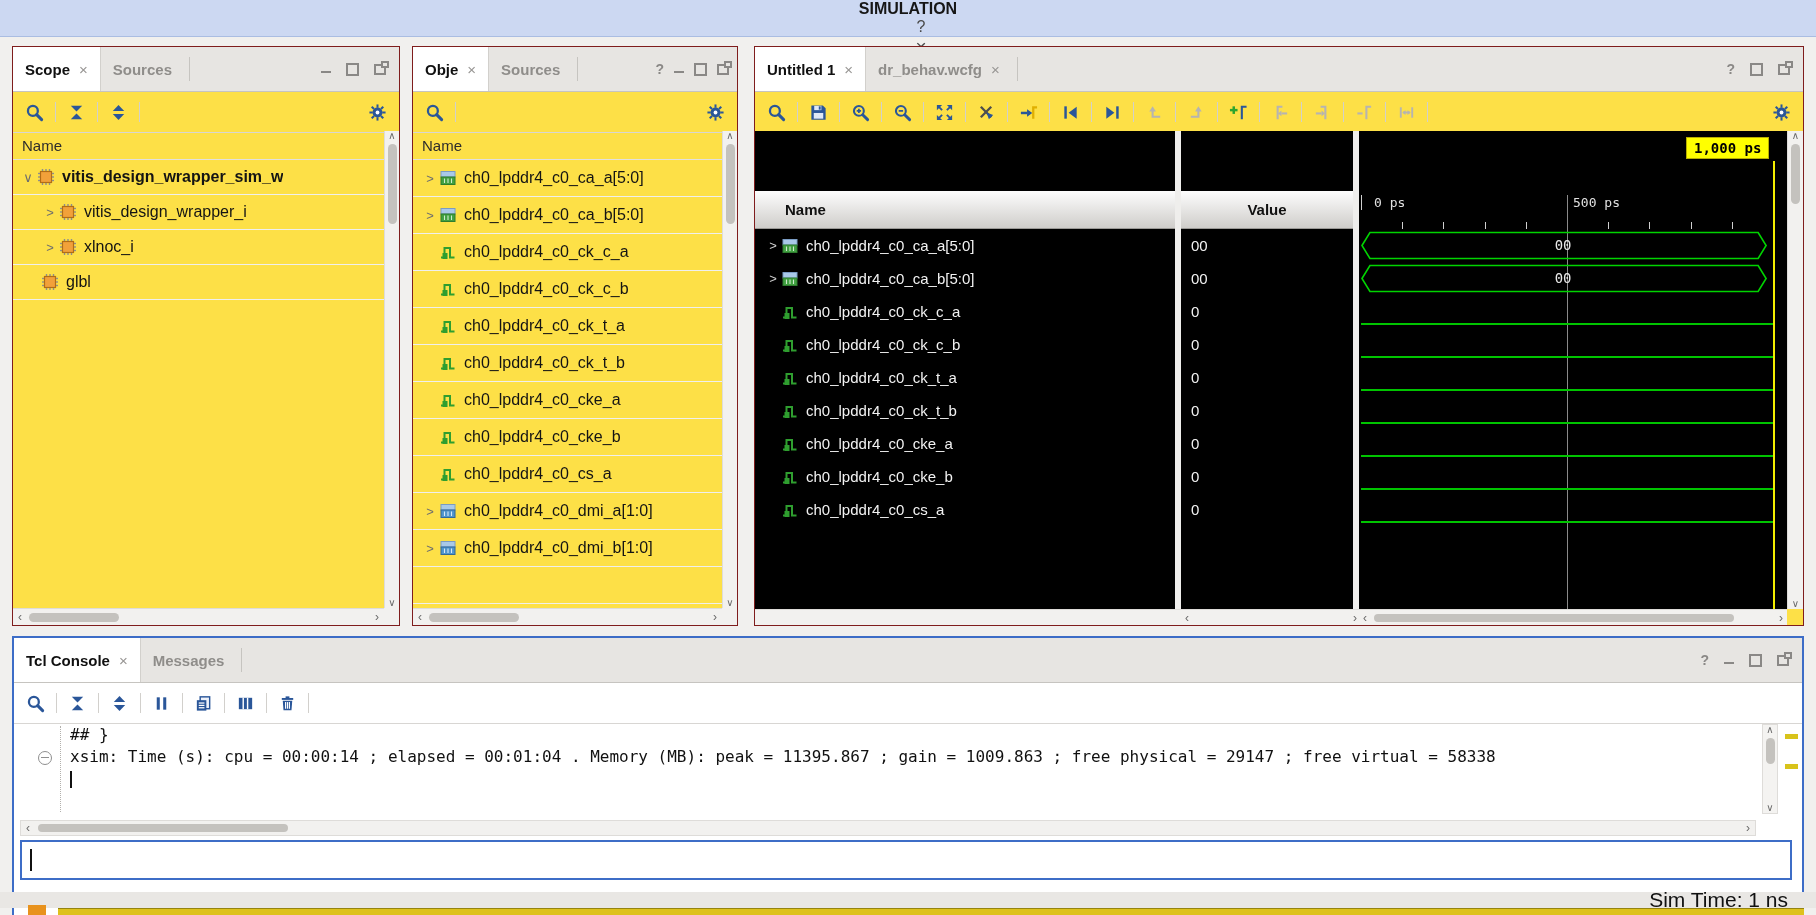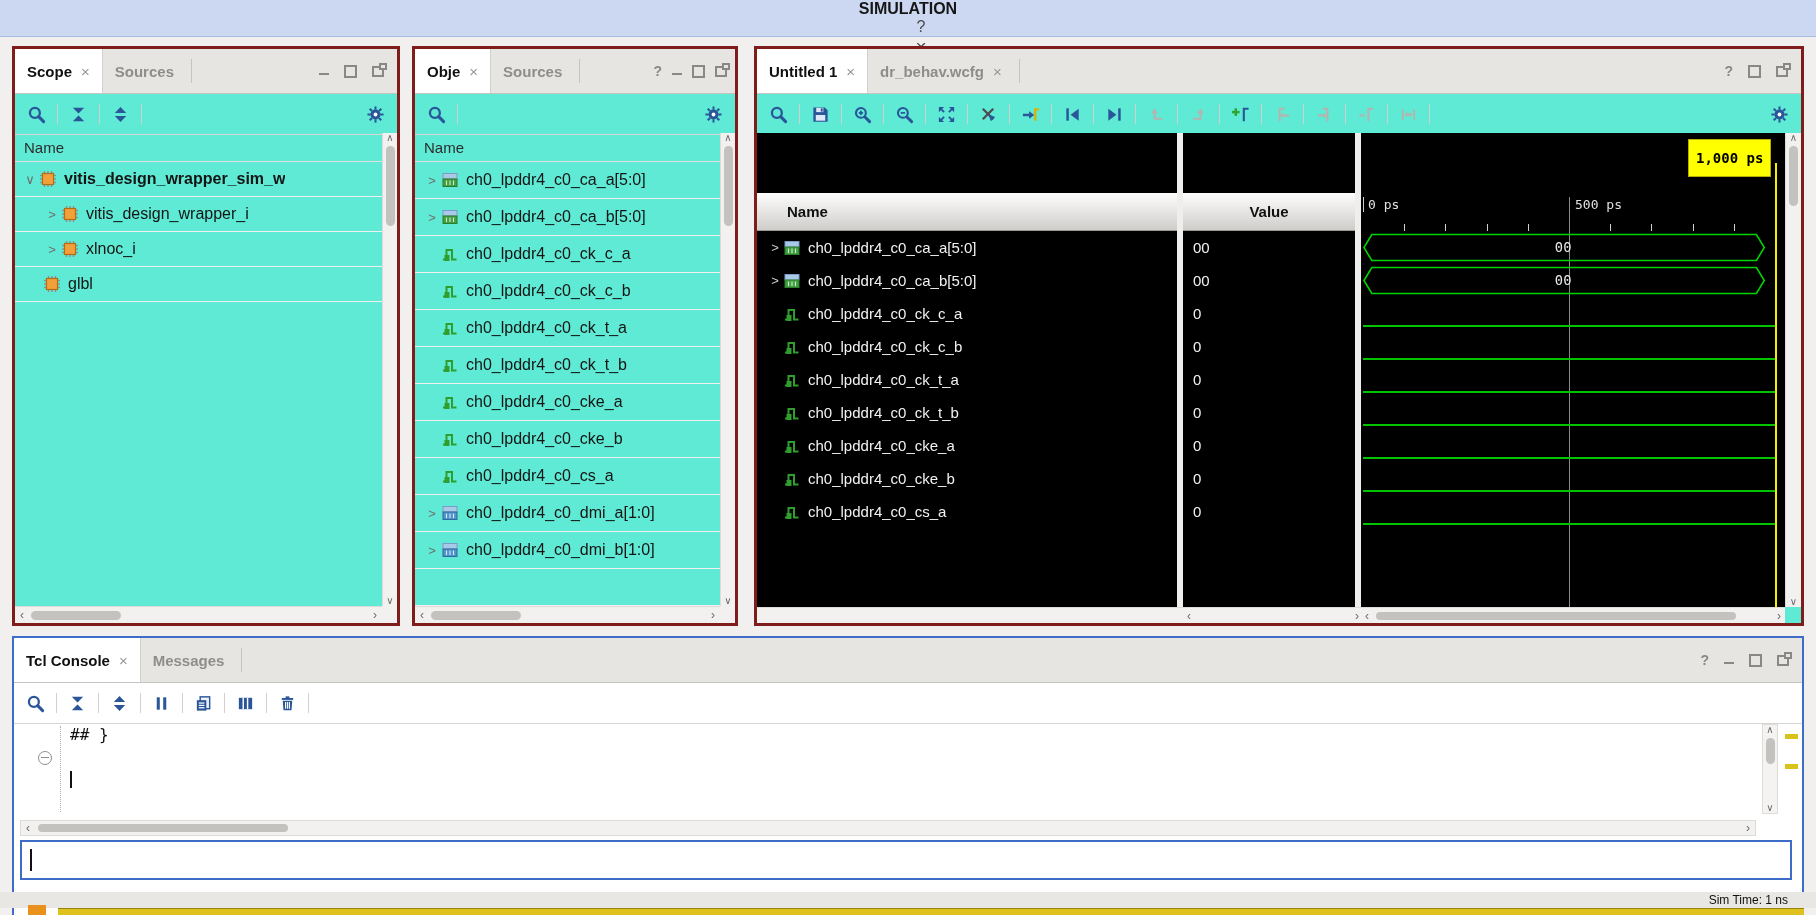--- a/index.html
+++ b/index.html
@@ -4,21 +4,21 @@
 <style>
   html,body{margin:0;padding:0;background:#f1f0ee;}
   #app{position:relative;width:1816px;height:915px;background:#f1f0ee;font-family:"Liberation Sans",sans-serif;overflow:hidden;}
   svg{display:block;}
   
   .titlebar{position:absolute;left:0;top:0;width:100%;height:37px;background:#ccd8f2;border-bottom:1px solid #aabde2;display:flex;align-items:center;padding:0 16px;box-sizing:border-box;font-size:16px;color:#161616;flex-direction:column;}
   .titlebar .app-name{font-weight:bold;}
   .titlebar .spacer{flex:1;}
   .tb-ic{color:#4a4a4a;font-size:16px;margin-left:26px;}
   
-  .panel{position:absolute;background:#5eead4;border:3px solid #7f1d1d;box-sizing:border-box;}
+  .panel{position:absolute;background:#fde047;border:1px solid #7f1d1d;box-sizing:border-box;}
   #scope{left:12px;top:46px;width:388px;height:580px;}
   #objects{left:412px;top:46px;width:326px;height:580px;}
   #wave{left:754px;top:46px;width:1050px;height:580px;}
   #console{position:absolute;left:12px;top:636px;width:1792px;height:332px;background:#fff;border:2px solid #3d6dc7;box-sizing:border-box;}
   
   .tabbar{height:44px;background:#e7e5e2;border-bottom:1px solid #c6c4c0;display:flex;align-items:stretch;font-size:15px;overflow:hidden;}
   .tab{display:flex;align-items:center;padding:0 12px;font-weight:bold;color:#8f8d8a;gap:9px;white-space:nowrap;}
   .tab.active{background:#fff;color:#101010;border-right:1px solid #d2d0cc;}
   .tab .x{font-weight:normal;color:#979593;font-size:15px;}
   .tabsep{width:1px;background:#c6c4c0;margin:10px 5px;}
@@ -61,45 +61,45 @@
   .warea{position:absolute;left:604px;top:0;right:0;bottom:0;background:#000;overflow:hidden;}
   .colhead{position:absolute;left:0;right:0;top:60px;height:38px;background:linear-gradient(#fdfdfd,#cfcdca);border-bottom:1px solid #9b9996;display:flex;align-items:center;font-size:15px;font-weight:bold;color:#111;box-sizing:border-box;}
   .lanes{position:absolute;left:0;right:0;top:98px;}
   .nlane,.vlane{height:33px;display:flex;align-items:center;color:#f2f2f2;font-size:15px;white-space:nowrap;overflow:hidden;}
   .nlane{padding-left:10px;}
   .vlane{padding-left:10px;}
   .nlane .chev{color:#cfcfcf;width:16px;}
   .nlane .nospacer{width:16px;flex:0 0 auto;}
   .wlane{position:relative;height:33px;}
   .flatline{position:absolute;left:2px;width:412px;bottom:3px;height:2px;background:#00c400;}
-  .ruler-label{position:absolute;top:64px;color:#e0e0e0;font-family:"DejaVu Sans Mono",monospace;font-size:13px;border-left:1px solid #cfcfcf;padding-left:4px;line-height:15px;}
+  .ruler-label{position:absolute;top:64px;color:#e0e0e0;font-family:"DejaVu Sans Mono",monospace;font-size:13px;border-left:1px solid #cfcfcf;padding-left:12px;line-height:15px;}
   .tick{position:absolute;top:91px;width:1px;height:7px;background:#cfcfcf;}
   .gridline{position:absolute;left:208px;top:64px;bottom:0;width:1px;background:#8a8a8a;}
   .cursorline{position:absolute;left:414px;top:30px;bottom:0;width:2px;background:#f4ee00;}
-  .cursorbox{position:absolute;top:6px;left:327px;background:#ffff00;border:1px solid #b8ae00;color:#000;font-family:"DejaVu Sans Mono",monospace;font-size:14px;font-weight:bold;padding:10px 7px;}
+  .cursorbox{position:absolute;top:6px;left:327px;background:#ffff00;border:1px solid #b8ae00;color:#000;font-family:"DejaVu Sans Mono",monospace;font-size:14px;font-weight:bold;padding:2px 7px;}
   .wvscroll{position:absolute;right:0;top:84px;bottom:16px;width:16px;background:#f2f1ef;border-left:1px solid #dedcd9;box-sizing:border-box;display:flex;flex-direction:column;align-items:center;color:#6a6a6a;font-size:10px;}
   .wbottom{position:absolute;left:0;right:16px;bottom:0;height:16px;background:#f2f1ef;border-top:1px solid #dedcd9;box-sizing:border-box;}
   .minihs{position:absolute;top:0;bottom:0;display:flex;align-items:center;color:#6a6a6a;font-size:12px;padding:0 4px;}
   .minihs .hthumb{height:8px;}
   
   .cout{position:absolute;left:6px;top:86px;right:46px;height:90px;background:#fff;font-family:"DejaVu Sans Mono",monospace;font-size:16px;color:#111;}
   .gutterline{position:absolute;left:40px;top:2px;bottom:2px;width:0;border-left:1px dotted #b2b0ac;}
   .cline{position:relative;padding-left:50px;height:22px;line-height:22px;white-space:nowrap;}
   .collapse-dot{position:absolute;left:18px;top:5px;width:12px;height:12px;border:1px solid #8f8f8f;border-radius:50%;background:#fff;}
   .collapse-dot::after{content:"";position:absolute;left:2px;right:2px;top:4.5px;height:1.5px;background:#8f8f8f;}
   .caret{display:inline-block;width:2px;height:17px;background:#111;vertical-align:middle;}
   .cvscroll{position:absolute;right:24px;top:86px;height:90px;width:16px;background:#f4f3f1;border:1px solid #dedcd9;box-sizing:border-box;display:flex;flex-direction:column;align-items:center;color:#6a6a6a;font-size:10px;}
   .ymark{position:absolute;right:4px;width:13px;height:5px;background:#d8c31b;}
   .chscroll{position:absolute;left:6px;right:46px;top:182px;height:16px;background:#f2f1ef;border:1px solid #dedcd9;box-sizing:border-box;display:flex;align-items:center;color:#6a6a6a;font-size:12px;padding:0 5px;}
   .cthumb{height:8px;width:250px;background:#c4c2be;border-radius:4px;margin-left:8px;}
   .cinputwrap{position:absolute;left:6px;right:10px;top:202px;height:40px;border:2px solid #3d6dc7;background:#fff;box-sizing:border-box;}
   .cinput{position:absolute;left:0;top:0;width:100%;height:100%;border:none;outline:none;font-family:"DejaVu Sans Mono",monospace;font-size:16px;padding:0 8px;box-sizing:border-box;background:transparent;}
   .icaret{position:absolute;left:8px;top:7px;width:2px;height:22px;background:#111;}
   
-  #statusbar{position:absolute;left:0;top:892px;width:100%;height:16px;background:#e9e7e4;display:flex;align-items:center;justify-content:flex-end;padding-right:28px;box-sizing:border-box;font-size:12px;color:#111;}
+  #statusbar{position:absolute;left:0;top:892px;width:100%;height:16px;background:#e9e7e4;display:flex;align-items:center;justify-content:flex-end;padding-right:28px;box-sizing:border-box;font-size:21px;color:#111;}
   .bsq{position:absolute;left:28px;top:905px;width:18px;height:10px;background:#e8921d;}
   .ybar{position:absolute;left:58px;top:908px;right:12px;height:7px;background:#dec11c;border-top:1px solid #958410;}
 </style>
 </head>
 <body>
 
 <div id="app">
 
   <svg width="0" height="0" style="position:absolute" aria-hidden="true">
     <defs>
@@ -853,20 +853,21 @@
             <use href="#i-trash" xlink:href="#i-trash"></use>
           </svg>
         </div>
       <div class="tsep"></div>
     </div>
     <div class="cout">
       <div class="gutterline"></div>
       <div class="cline"><span>## }</span></div>
       <div class="cline">
         <span class="collapse-dot"></span>
+        <span>xsim: Time (s): cpu = 00:00:14 ; elapsed = 00:01:04 . Memory (MB): peak = 11395.867 ; gain = 1009.863 ; free physical = 29147 ; free virtual = 58338</span>
       </div>
       <div class="cline"><span class="caret"></span></div>
     </div>
     <div class="cvscroll">
       <span class="sarrow">∧</span>
       <span class="vthumb" style="height:26px;"></span>
       <span class="vsp"></span>
       <span class="sarrow">∨</span>
     </div>
     <span class="ymark" style="top:96px;"></span>

